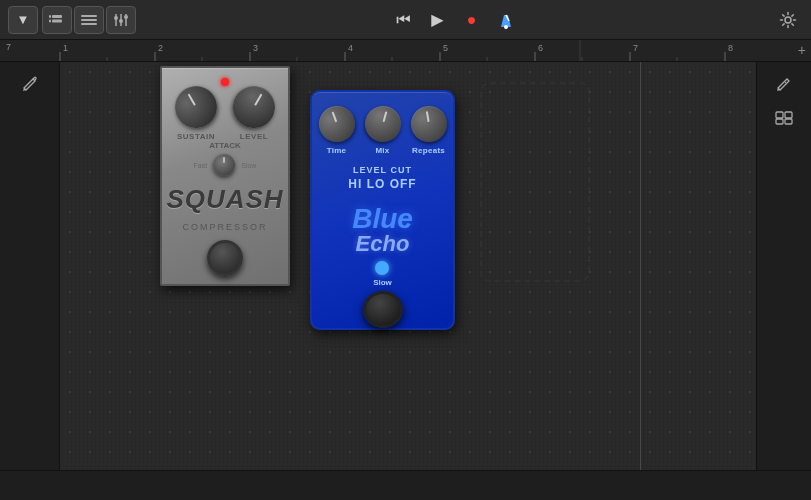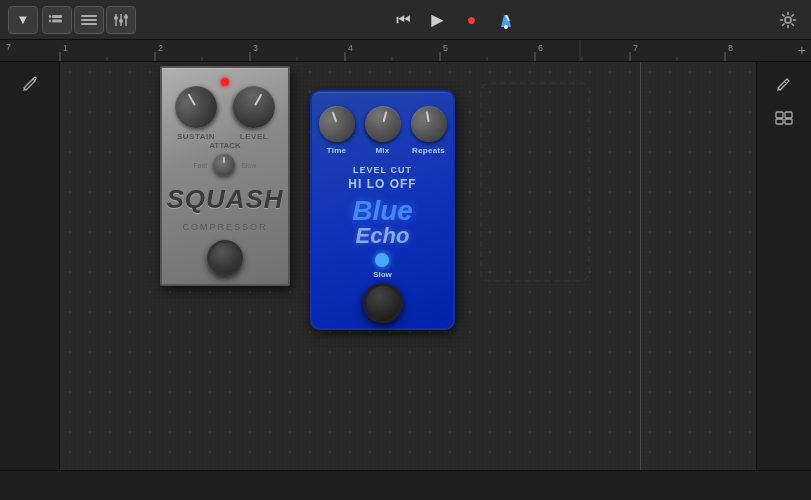--- a/index.html
+++ b/index.html
@@ -286,21 +286,21 @@
       letter-spacing: 1px;
     }
     .echo-hi-lo {
       font-size: 12px;
       color: #aaccff;
       font-weight: bold;
       letter-spacing: 1px;
       margin-top: 2px;
     }
     .echo-title-area {
-      margin-top: 6px;
+      margin-top: 14px;
       text-align: center;
     }
     .echo-title-blue {
       font-size: 28px;
       font-weight: 900;
       color: #4488ff;
       font-style: italic;
       line-height: 1;
       text-shadow: 0 0 8px rgba(68,136,255,0.5);
     }

